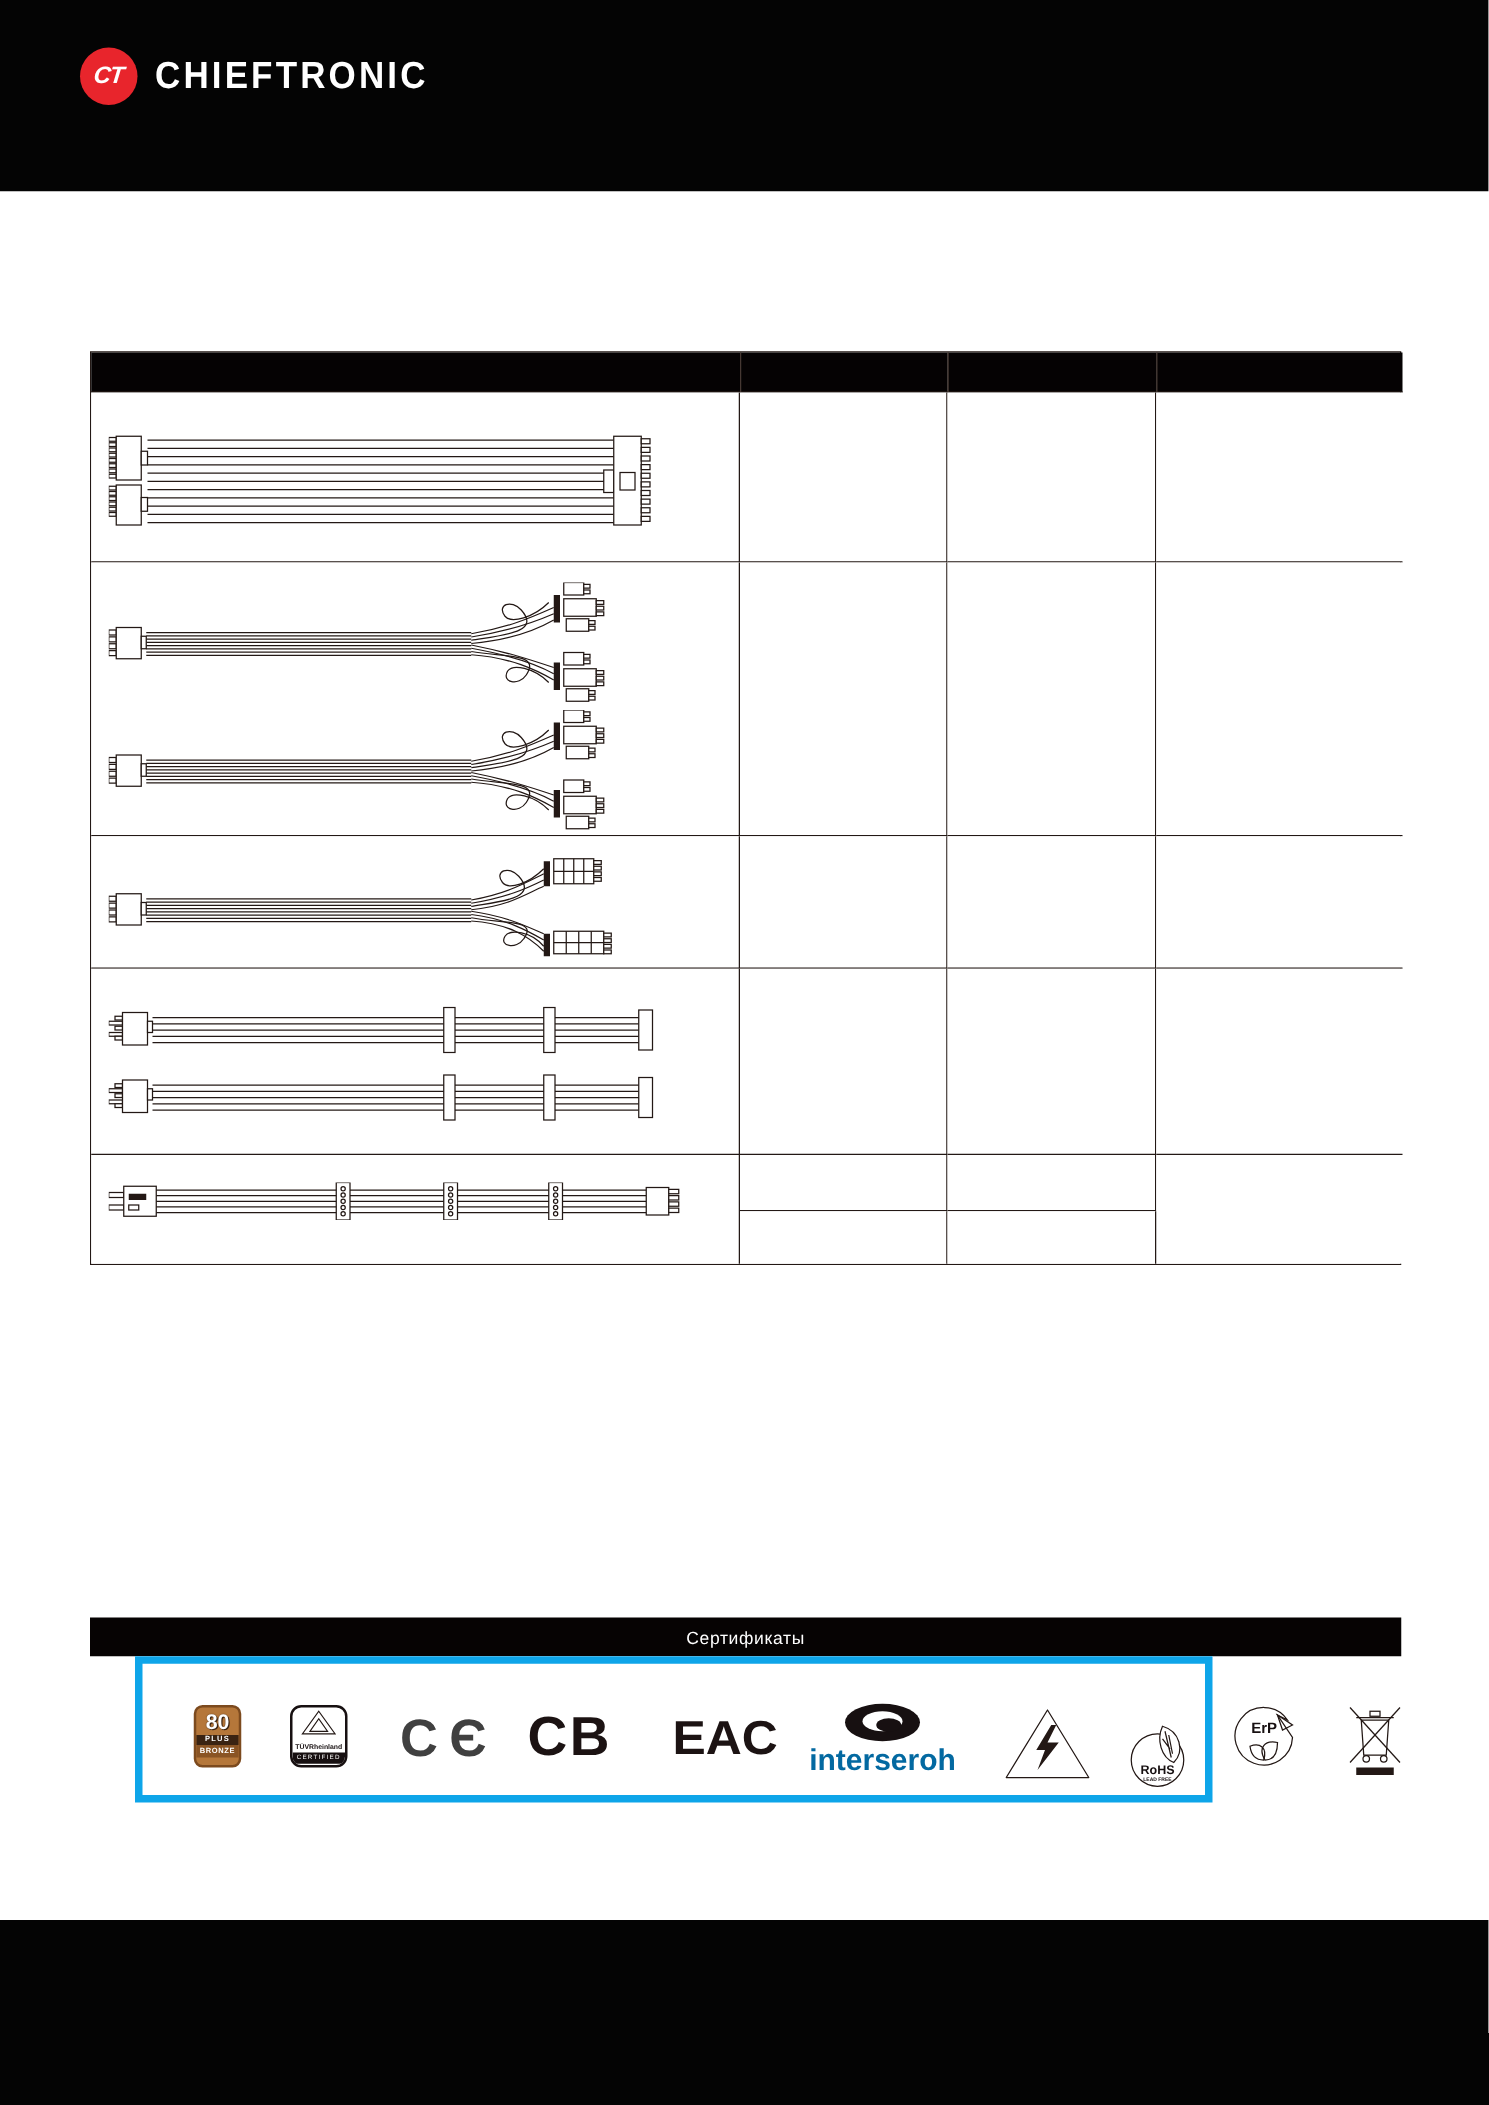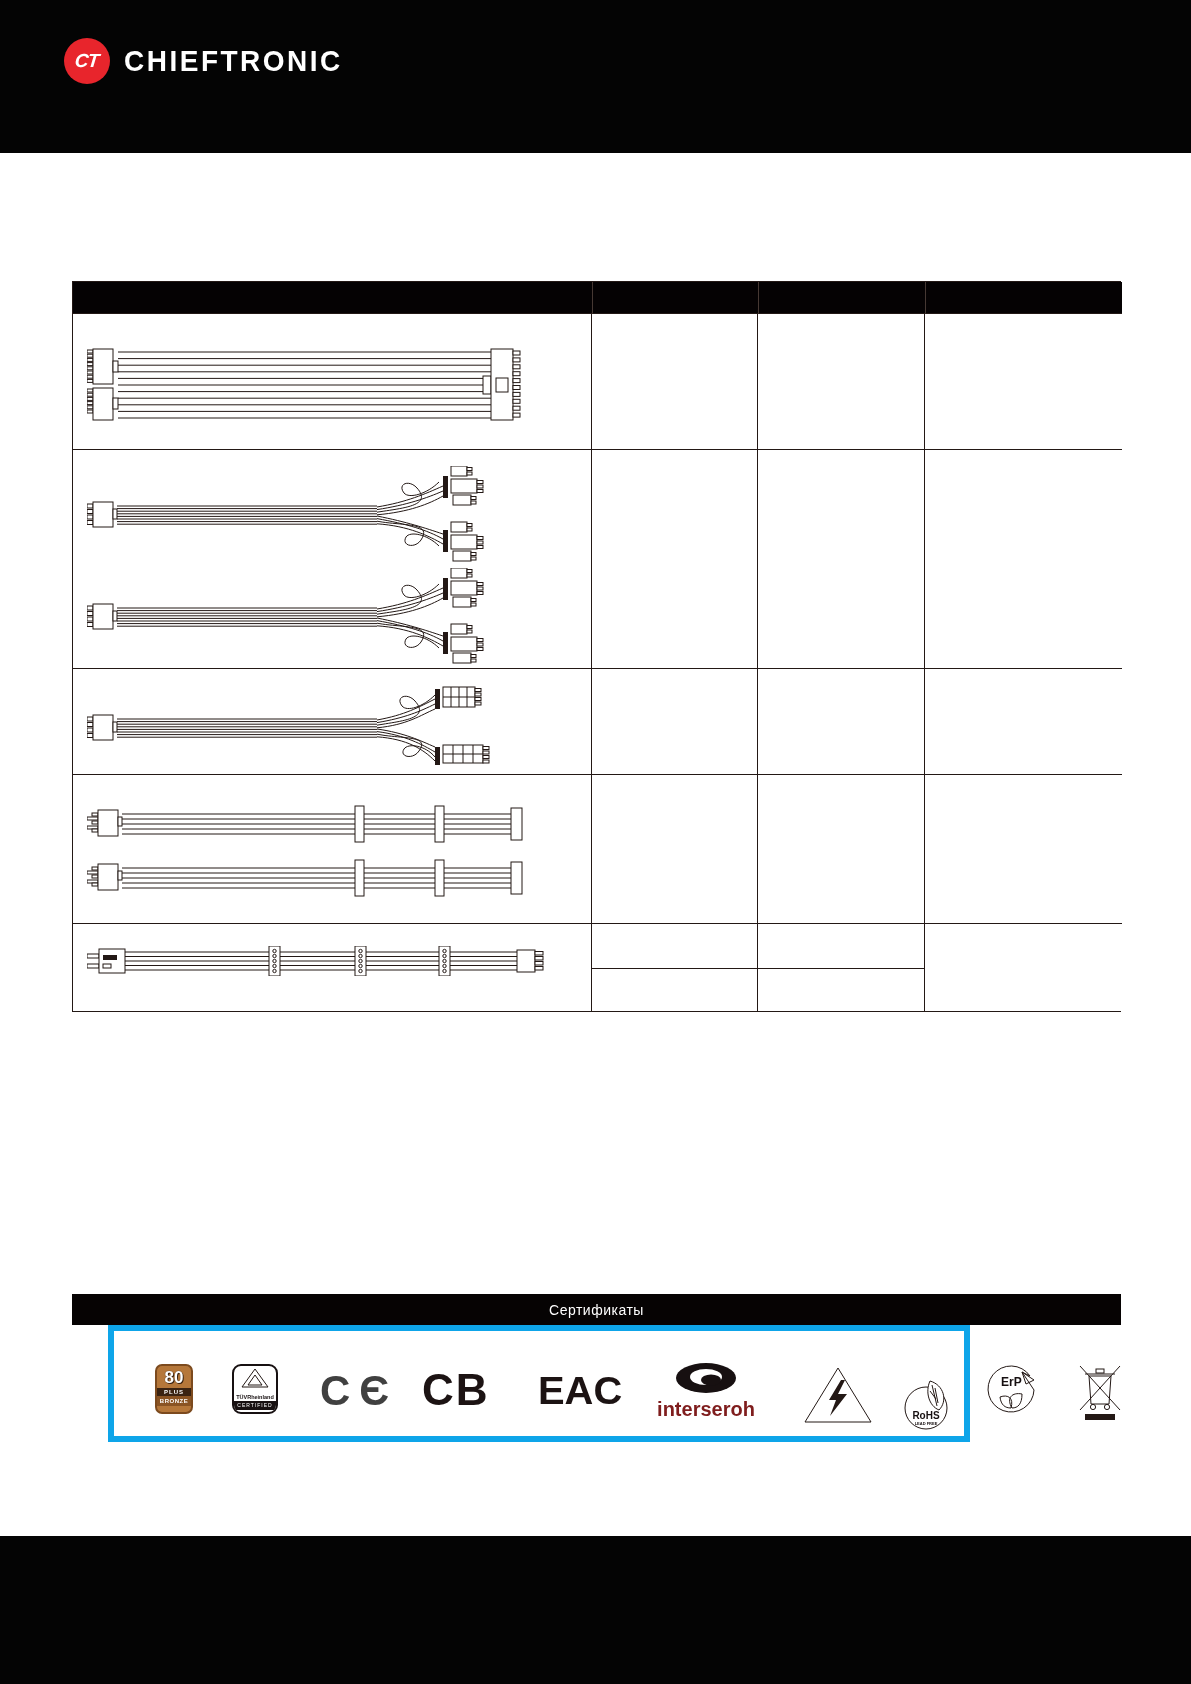--- a/index.html
+++ b/index.html
@@ -53,21 +53,21 @@
   .tuv{width:46px;height:50px;border:2px solid #171011;border-radius:9px;box-sizing:border-box;
        overflow:hidden;text-align:center;background:#fff;}
   .tuv .t-name{font-size:5.5px;font-weight:bold;line-height:6px;color:#171011;}
   .tuv .t-cert{background:#171011;color:#fff;font-size:5px;letter-spacing:1px;line-height:9px;margin-top:1px;}
 
   .ce-text{font-size:42px;font-weight:bold;letter-spacing:9px;color:#404040;line-height:40px;}
   .cb-text{font-size:44px;font-weight:bold;letter-spacing:2px;color:#1c1313;line-height:42px;}
   .eac-text{font-size:38px;font-weight:bold;color:#1c1313;line-height:40px;transform:scaleX(1.05);
             font-family:"Liberation Sans", sans-serif;}
   .inter{display:flex;flex-direction:column;align-items:center;}
-  .inter-word{font-size:20px;font-weight:bold;color:#7f1d1d;line-height:24px;letter-spacing:0;}
+  .inter-word{font-size:24px;font-weight:bold;color:#0369a1;line-height:24px;letter-spacing:0;}
 
   .foot-band{position:absolute;left:0;top:1536px;width:1191px;height:148px;background:#040404;}
 </style>
 </head>
 <body>
 
 <div id="page">
 
   <div class="top-band">
     <div class="brand-row">

